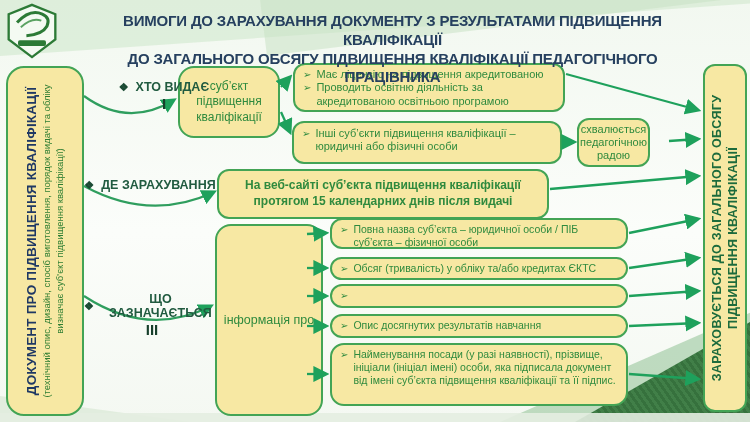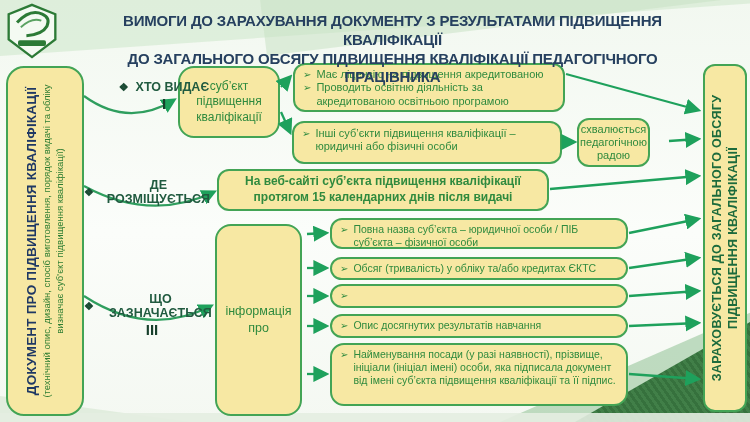--- a/index.html
+++ b/index.html
@@ -30,22 +30,22 @@
   .connectors { position:absolute; inset:0; z-index:3; pointer-events:none; }
   
   .box { position:absolute; z-index:2; box-sizing:border-box;
     background:#f7e8a3; border:2px solid #43a455; border-radius:12px;
     color:#2f8a3e; }
   .centered { display:flex; align-items:center; justify-content:center; text-align:center; }
   .subject  { left:178px; top:66px;  width:102px; height:72px; font-size:12px; line-height:1.3; padding:20px; border-radius:16px; }
   .license  { left:293px; top:63px;  width:272px; height:49px; font-size:11px; padding:3px 8px; }
   .other    { left:292px; top:121px; width:270px; height:43px; font-size:11px; padding:4px 8px; }
   .approved { left:577px; top:118px; width:73px;  height:49px; font-size:11px; line-height:1.2; padding:2px; }
-  .website  { left:217px; top:169px; width:332px; height:42px; font-size:12px; font-weight:bold; line-height:1.3; padding:2px 10px; }
-  .info     { left:215px; top:224px; width:87px;  height:192px; font-size:12.5px; line-height:1.35; padding:4px; border-radius:16px; }
+  .website  { left:217px; top:169px; width:332px; height:50px; font-size:12px; font-weight:bold; line-height:1.3; padding:2px 10px; }
+  .info     { left:215px; top:224px; width:108px;  height:192px; font-size:12.5px; line-height:1.35; padding:4px; border-radius:16px; }
   .detail   { left:330px; width:298px; font-size:10.5px; line-height:1.25; padding:3px 8px; display:flex; align-items:flex-start; }
   .da { top:218px; height:31px; }
   .db { top:257px; height:23px; }
   .dc { top:284px; height:24px; }
   .dd { top:314px; height:24px; }
   .de { top:343px; height:63px; border-radius:14px; }
   .li { display:flex; align-items:flex-start; line-height:1.22; }
   .b  { margin-right:5px; font-size:10px; flex:0 0 auto; transform:translateY(1px); }
   
   .panel { position:absolute; z-index:2; background:#f7e8a3; border:2px solid #43a455; box-sizing:border-box; }
@@ -141,21 +141,21 @@
     <div class="row">
       <span class="diamond">❖</span>
       <span>ХТО ВИДАЄ</span>
     </div>
     <div class="numeral">I</div>
   </div>
 
   <div class="section s2">
     <div class="row">
       <span class="diamond">❖</span>
-      <span>ДЕ РОЗМІЩУЄТЬСЯ</span>
+      <span>ДЕ ЗАРАХУВАННЯ</span>
     </div>
   </div>
 
   <div class="section s3">
     <div class="row">
       <span class="diamond">❖</span>
       <span>ЩО ЗАЗНАЧАЄТЬСЯ</span>
     </div>
     <div class="numeral">III</div>
   </div>

